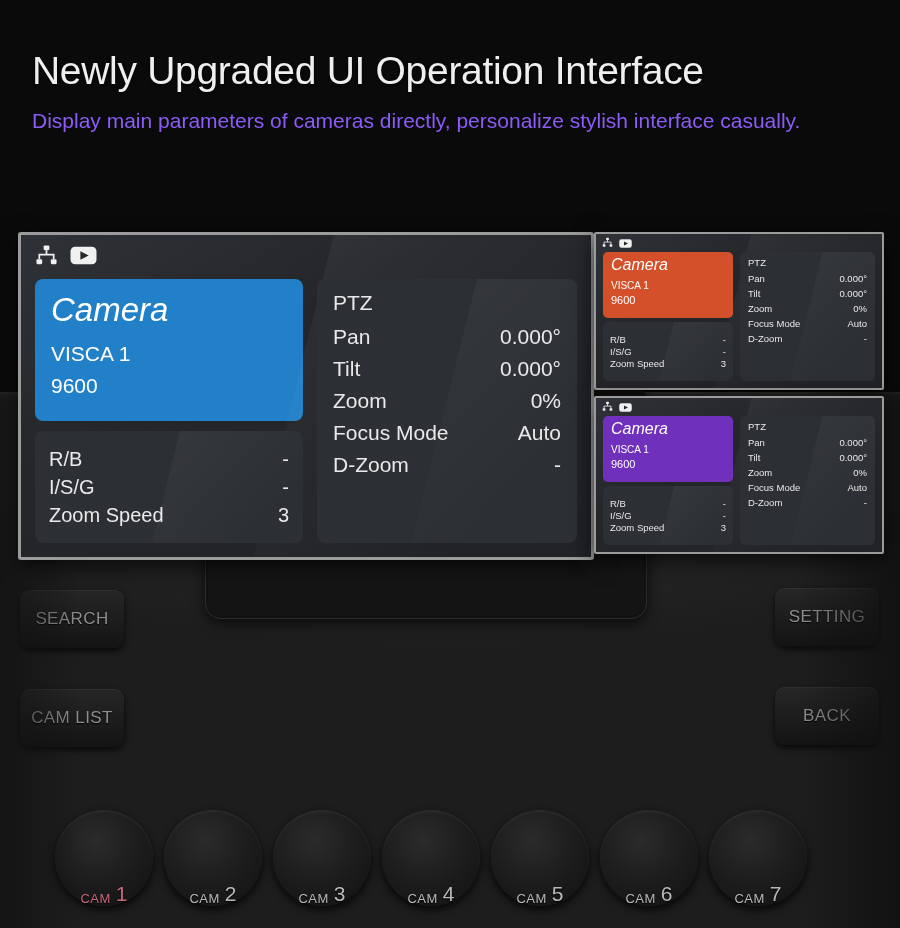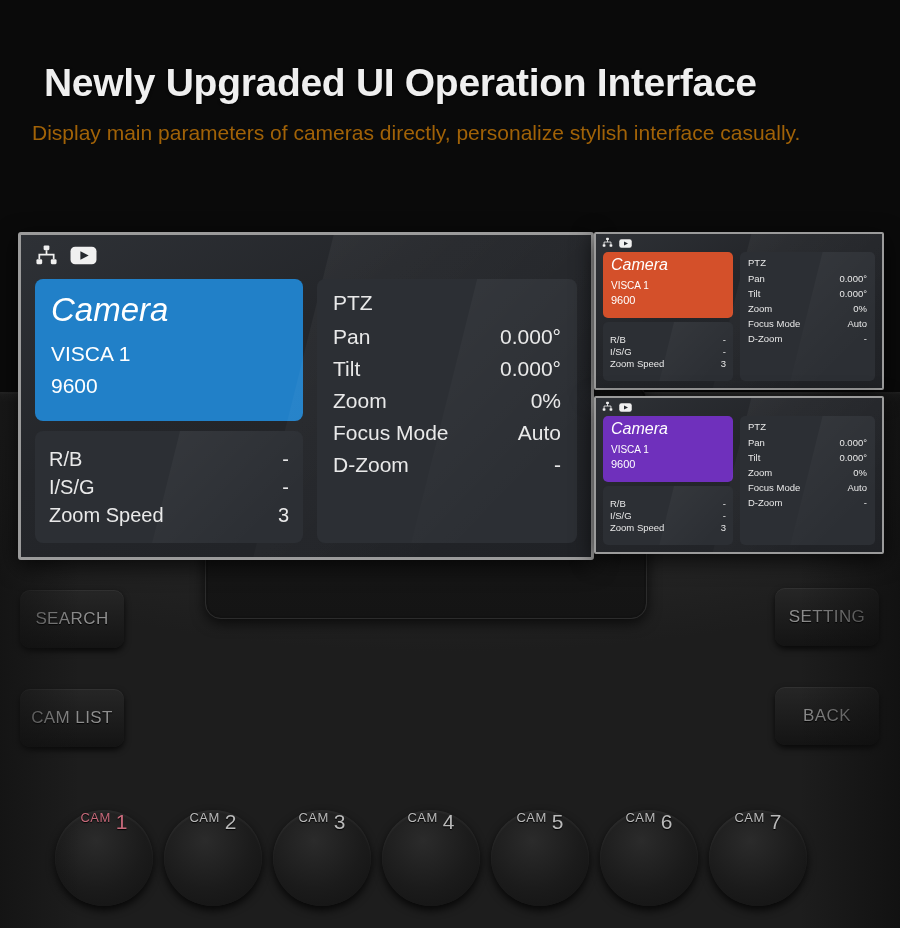--- a/index.html
+++ b/index.html
@@ -67,38 +67,38 @@
 
   
   .cam-row{
     position:absolute;left:95px;top:418px;width:810px;height:100px;
     display:flex;gap:11px;
   }
   .cam-btn{
     width:98px;height:96px;border-radius:50%;
     background:radial-gradient(circle at 42% 32%, #2b2b2b 0%, #1b1b1b 55%, #121212 100%);
     box-shadow:0 4px 8px rgba(0,0,0,.8), inset 0 2px 2px rgba(255,255,255,.05);
-    display:flex;align-items:flex-start;justify-content:center;
+    display:flex;align-items:flex-end;justify-content:center;
     color:#b9b9b9;text-shadow:0 1px 1px #000;
   }
   .cam-btn .cam-word{font-size:13px;letter-spacing:.5px;}
   .cam-btn .cam-num{font-size:21px;margin-left:5px;}
   .cam-btn.active{color:#c6697a;}
 
   
   .hero{
     position:absolute;left:32px;top:50px;width:850px;z-index:30;
   }
   .hero h1{
-    margin:12px;font-size:39px;font-weight:bold;color:#efefef;
+    margin:0;font-size:39px;font-weight:normal;color:#efefef;
     letter-spacing:-.3px;line-height:1.1;
     text-shadow:0 1px 3px rgba(0,0,0,.9);
   }
   .hero p{
-    margin:14px 0 0 0;font-size:21px;color:#a16207;line-height:1.3;
+    margin:14px 0 0 0;font-size:21px;color:#8b5cf6;line-height:1.3;
     max-width:850px;
   }
 
   
   .panel{
     background:linear-gradient(150deg,#2e3136 0%,#24262a 38%,#202226 100%);
     border:3px solid #9b9b9b;
     position:absolute;z-index:40;
     box-shadow:0 6px 22px rgba(0,0,0,.75);
     overflow:hidden;

